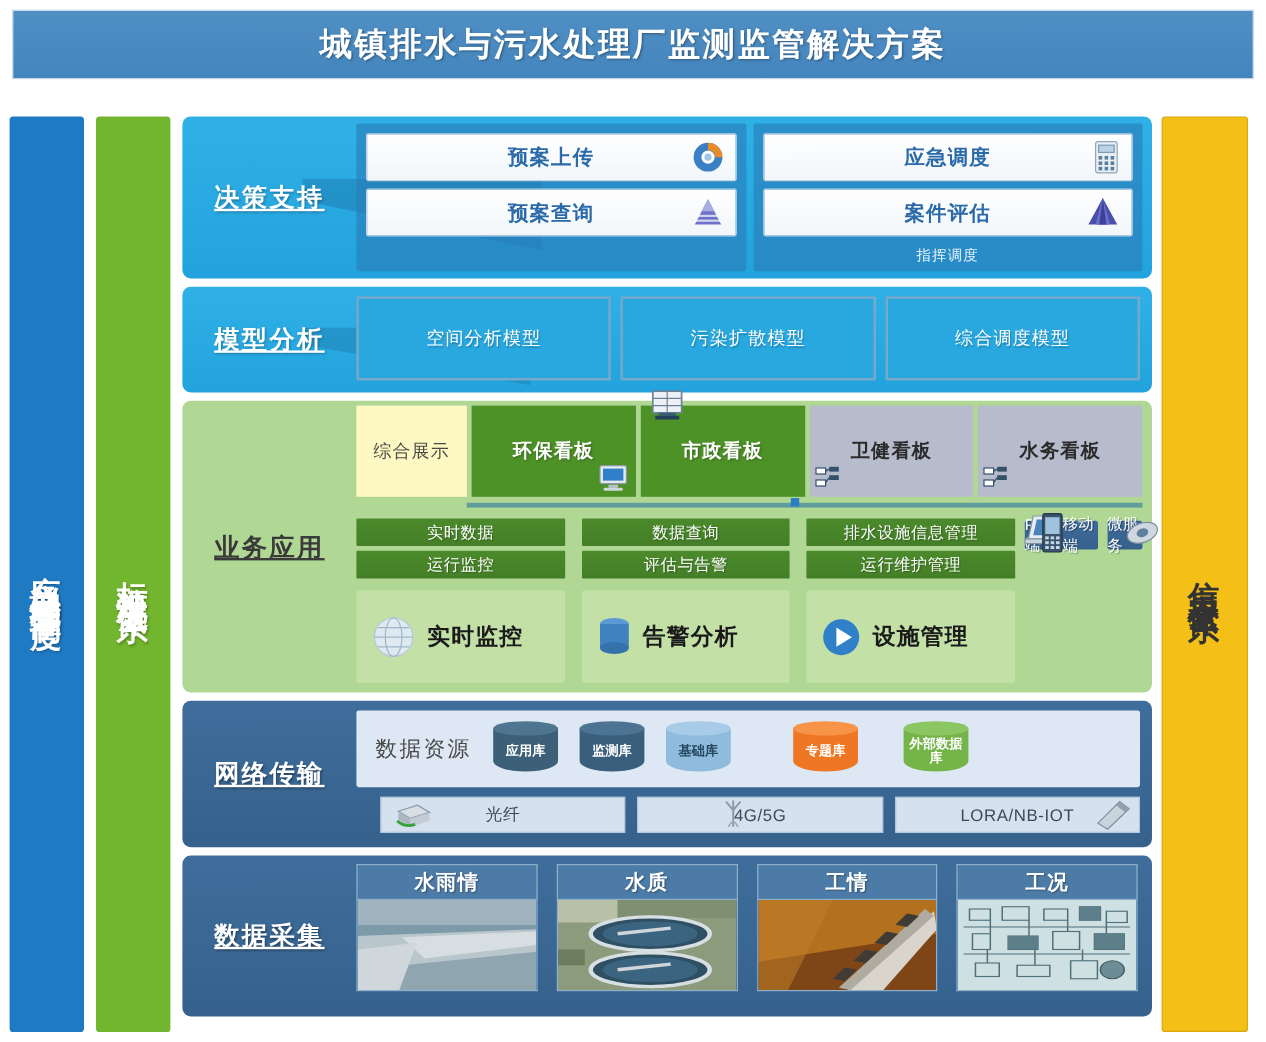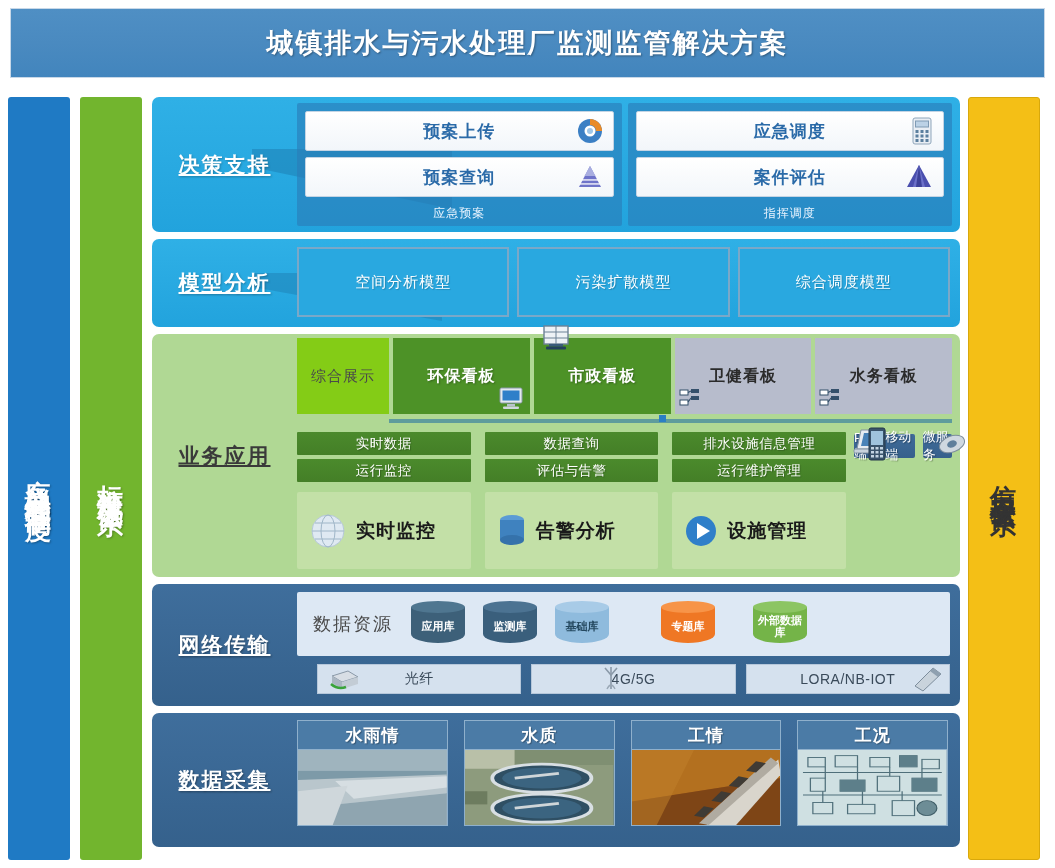--- a/index.html
+++ b/index.html
@@ -6,21 +6,21 @@
   body {
     width: 1055px; height: 868px;
     background: #ffffff;
     font-family: "Liberation Sans", "DejaVu Sans", sans-serif;
     overflow: hidden;
     position: relative;
   }
 
   
   #title-bar {
-    position: absolute; left: 10px; top: 8px; width: 1035px; height: 70px;
+    position: absolute; left: 10px; top: 8px; width: 1035px; height: 58px;
     background: linear-gradient(180deg, #4f8fc4 0%, #4a8ac0 50%, #4285bd 100%);
     border: 1px solid #c8d8e8;
     display: flex; align-items: center; justify-content: center;
   }
   #title-text {
     color: #ffffff; font-size: 27px; font-weight: bold; letter-spacing: 2px;
     text-shadow: 1px 1px 2px rgba(0,0,0,.35);
   }
 
   
@@ -88,21 +88,21 @@
     color: #ffffff; font-size: 15px; letter-spacing: 1px;
     text-shadow: 1px 1px 1px rgba(0,0,0,.2);
   }
 
   
   #band-business { height: 243px; }
   #business-content { flex: 1; padding: 4px 8px 8px 0; display: flex; flex-direction: column; position: relative; z-index: 2;}
   #dashboard-row { display: flex; gap: 4px; height: 76px; align-items: stretch; }
   #dashboard-label {
     flex: 0 0 92px; display: flex; align-items: center; justify-content: center;
-    background: #84cc16; color: #4a4a4a; font-size: 15px; letter-spacing: 1px;
+    background: #fef9c3; color: #4a4a4a; font-size: 15px; letter-spacing: 1px;
   }
   .dash-card {
     flex: 1; display: flex; align-items: center; justify-content: center;
     position: relative; font-size: 16px; font-weight: bold; letter-spacing: 1px;
   }
   .dash-green { background: #4d9227; color: #ffffff; text-shadow: 1px 1px 2px rgba(0,0,0,.3); }
   .dash-gray  { background: #b7bccc; color: #2b2b2b; }
   .dash-card .corner-icon { position: absolute; }
 
   #dash-divider { height: 4px; background: #5f9c9c; margin: 5px 0 0 92px; position: relative; }
@@ -208,21 +208,20 @@
           <span>预案查询</span>
           <span class="btn-icon">
             <svg width="26" height="24" viewBox="0 0 26 24">
               <polygon points="13,1 24,22 2,22" fill="#6e73c9"></polygon>
               <polygon points="13,1 18.5,11 7.5,11" fill="#a9aee0"></polygon>
               <rect x="5" y="14" width="16" height="1.8" fill="#ffffff" opacity=".7"></rect>
               <rect x="3" y="18" width="20" height="1.8" fill="#ffffff" opacity=".7"></rect>
             </svg>
           </span>
         </div>
-        <div class="decision-foot">应急预案</div>
       </div>
       <div class="decision-group">
         <div class="decision-btn">
           <span>应急调度</span>
           <span class="btn-icon">
             <svg width="22" height="28" viewBox="0 0 22 28">
               <rect x="2" y="1" width="18" height="26" rx="2" fill="#e9eef4" stroke="#8fa6bb"></rect>
               <rect x="4.5" y="4" width="13" height="6" fill="#bcd2e6" stroke="#7f9ab3"></rect>
               <g fill="#5b7f9e">
                 <rect x="4.5" y="13" width="3" height="3"></rect>

